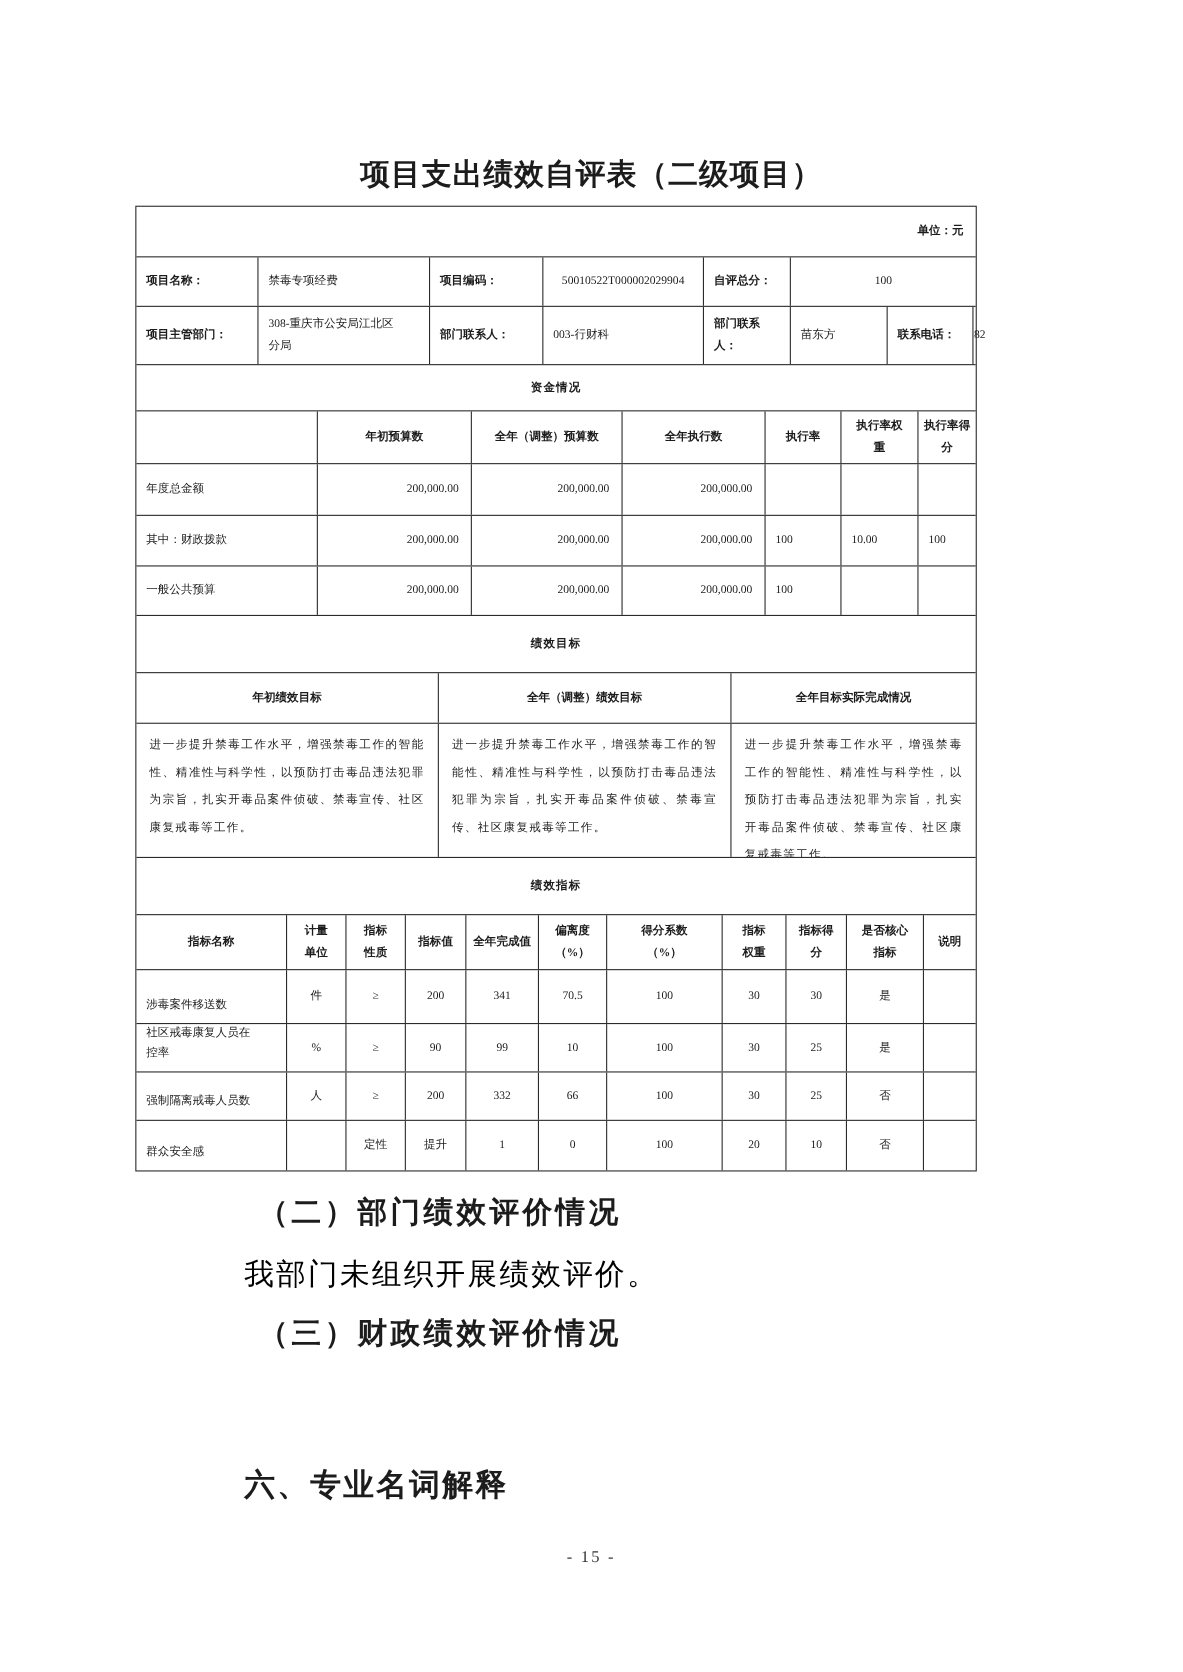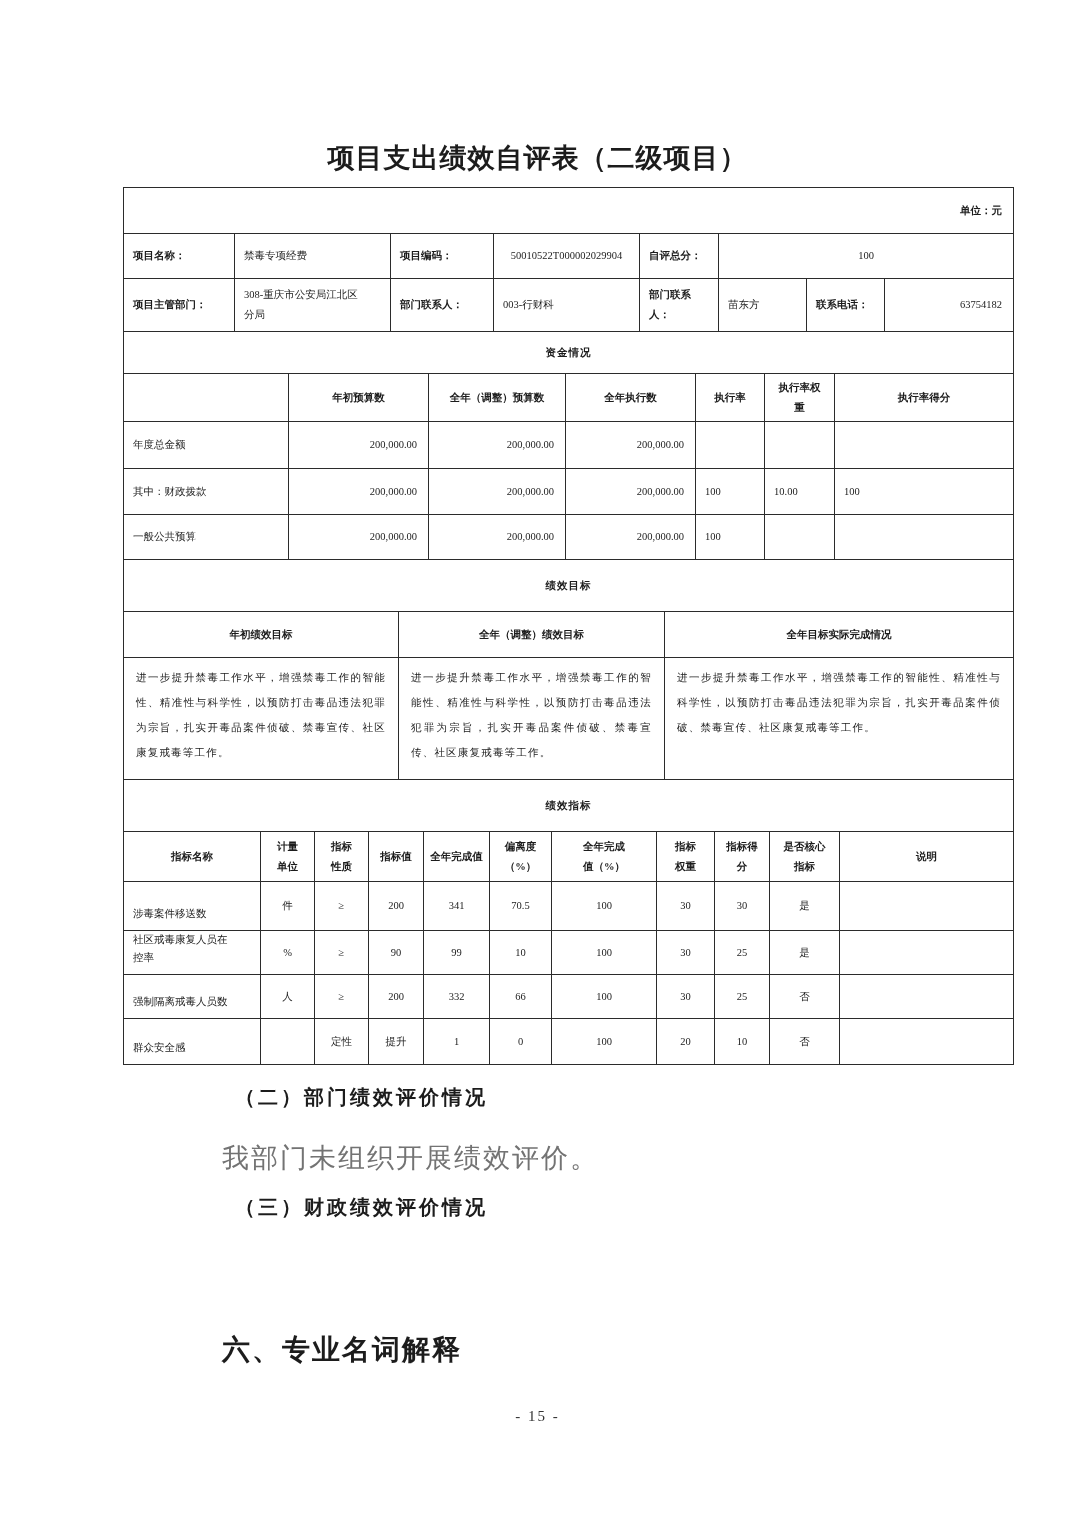--- a/index.html
+++ b/index.html
@@ -7,21 +7,21 @@
   .page {
     position:relative; width:1075px; height:1520px; margin:0 auto;
     background:#ffffff; font-family:"Liberation Serif","DejaVu Serif",serif;
     color:#1c1c1c; overflow:hidden;
   }
   .doc-title {
     position:absolute; top:140px; left:0; width:100%;
     text-align:center; font-size:27px; font-weight:bold; letter-spacing:1px;
   }
   
-  .tbl { position:absolute; left:123px; top:187px; width:891px; border:1px solid #2b2b2b; }
+  .tbl { position:absolute; left:123px; top:187px; width:765px; border:1px solid #2b2b2b; }
   .tr { display:flex; border-top:1px solid #2b2b2b; }
   .tr:first-child { border-top:none; }
   .td {
     display:flex; align-items:center; border-left:1px solid #2b2b2b;
     font-size:10.5px; line-height:20px; overflow:hidden;
   }
   .td:first-child { border-left:none; }
   .last { flex:1 1 auto; }
   .lab { font-weight:bold; }
   .pl { justify-content:flex-start; padding:0 9px; text-align:left; }
@@ -47,22 +47,22 @@
   .sp48{display:inline-block;width:48px;line-height:20px}
   .sp24{display:inline-block;width:24px;line-height:20px}
   .sp34{display:inline-block;width:34px;line-height:20px}
   .spn{display:inline-block;max-width:100px;line-height:18px;text-align:left}
   .spv{display:inline-block;max-width:118px;line-height:20px;text-align:left}
   .goal {
     padding:7px 12px 0 12px; align-items:flex-start;
     text-align:justify; line-height:25px; letter-spacing:1.2px; font-size:10.5px;
   }
   
-  .h-kai { position:absolute; font-size:20px; font-weight:bold; letter-spacing:3px; font-family:Liberation Mono, monospace; }
-  .p-kai { position:absolute; font-size:27px; font-weight:normal; letter-spacing:2px; color:#737373; font-family:"Liberation Serif","DejaVu Serif",serif; }
+  .h-kai { position:absolute; font-size:27px; font-weight:bold; letter-spacing:3px; font-family:Liberation Mono, monospace; }
+  .p-kai { position:absolute; font-size:27px; font-weight:normal; letter-spacing:2px; color:#000000; font-family:"Liberation Serif","DejaVu Serif",serif; }
   .h-hei { position:absolute; font-size:28px; font-weight:bold; letter-spacing:2px; font-family:"Liberation Sans","DejaVu Sans",sans-serif; }
   .footer { position:absolute; top:1408px; left:0; width:100%; text-align:center; font-size:15px; letter-spacing:2px; color:#333; }
 </style>
 </head>
 <body>
 
 <div class="page">
 
   <div class="doc-title">项目支出绩效自评表（二级项目）</div>
 
@@ -162,21 +162,21 @@
         </div>
       <div class="td w54 pc lab">
           <span class="sp24">指标性质</span>
         </div>
       <div class="td w55 pc lab">指标值</div>
       <div class="td w66 pc lab">全年完成值</div>
       <div class="td w62 pc lab">
           <span class="sp40">偏离度（%）</span>
         </div>
       <div class="td w105 pc lab">
-          <span class="sp48">全年完成值（%）</span>
+          <span class="sp48">得分系数（%）</span>
         </div>
       <div class="td w58 pc lab">
           <span class="sp24">指标权重</span>
         </div>
       <div class="td w55 pc lab">
           <span class="sp34">指标得分</span>
         </div>
       <div class="td w70 pc lab">
           <span class="sp46">是否核心指标</span>
         </div>

